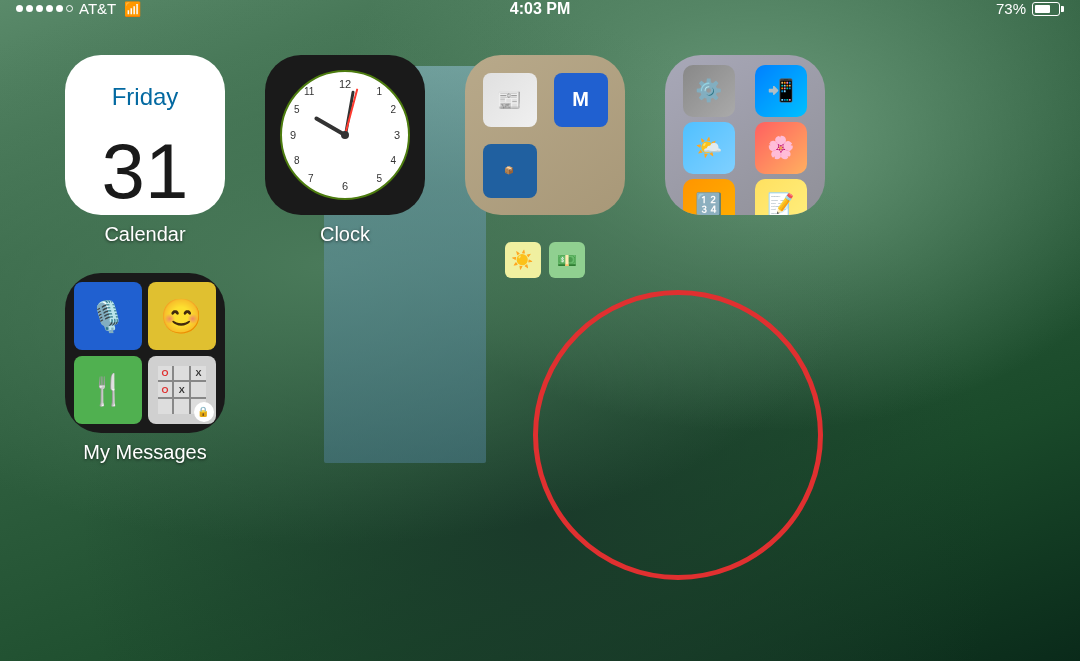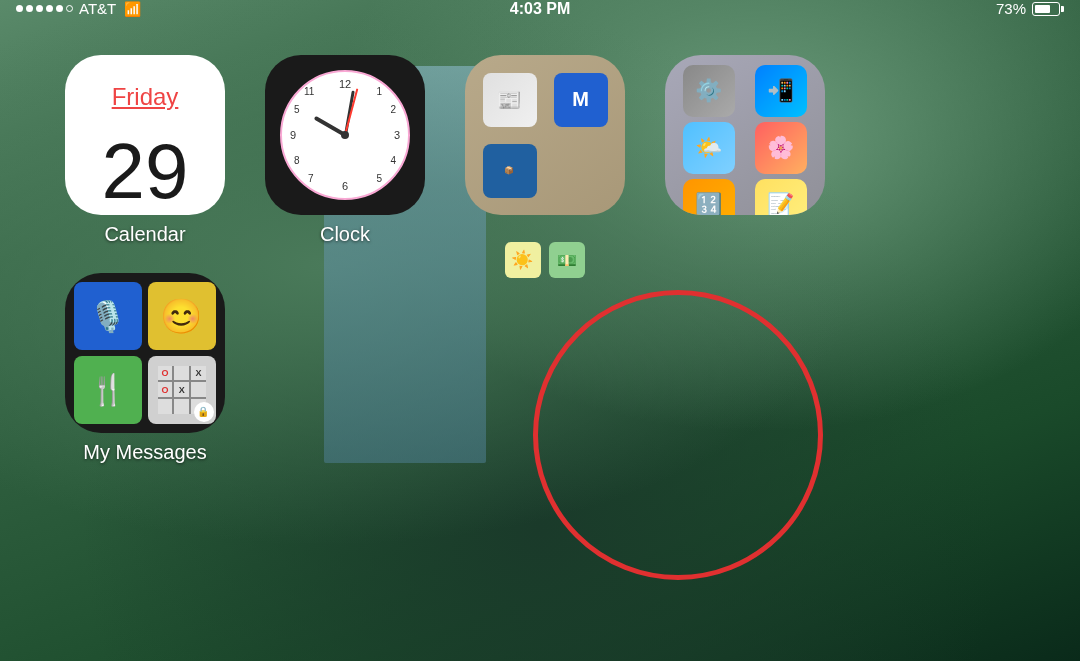--- a/index.html
+++ b/index.html
@@ -279,21 +279,21 @@
 
     .clock-face {
       width: 130px;
       height: 130px;
       border-radius: 50%;
       background: white;
       position: relative;
       display: flex;
       align-items: center;
       justify-content: center;
-      border: 2px solid #f9a8d4;
+      border: 2px solid #4d7c0f;
     }
 
     .clock-center {
       width: 8px;
       height: 8px;
       border-radius: 50%;
       background: #333;
       position: absolute;
       z-index: 5;
     }
@@ -479,22 +479,22 @@
       <div class="battery-tip"></div>
     </div>
   </div>
 </div>
 
 <div class="app-grid">
 
 
   <div class="app-item">
     <div class="app-icon icon-calendar" style="position:relative;">
-      <div class="calendar-day-name" style="position:absolute;top:18px;font-size:24px;color:#ef4444;font-weight:400;text-decoration:underline;">Friday</div>
-      <div class="calendar-date">29</div>
+      <div class="calendar-day-name" style="position:absolute;top:18px;font-size:24px;color:#0369a1;font-weight:400;">Friday</div>
+      <div class="calendar-date">31</div>
     </div>
     <span class="app-label">Calendar</span>
   </div>
 
 
   <div class="app-item">
     <div class="app-icon icon-clock">
       <div class="clock-face">
 
         <span class="clock-number" style="top:6px;left:50%;transform:translateX(-50%);">12</span>

